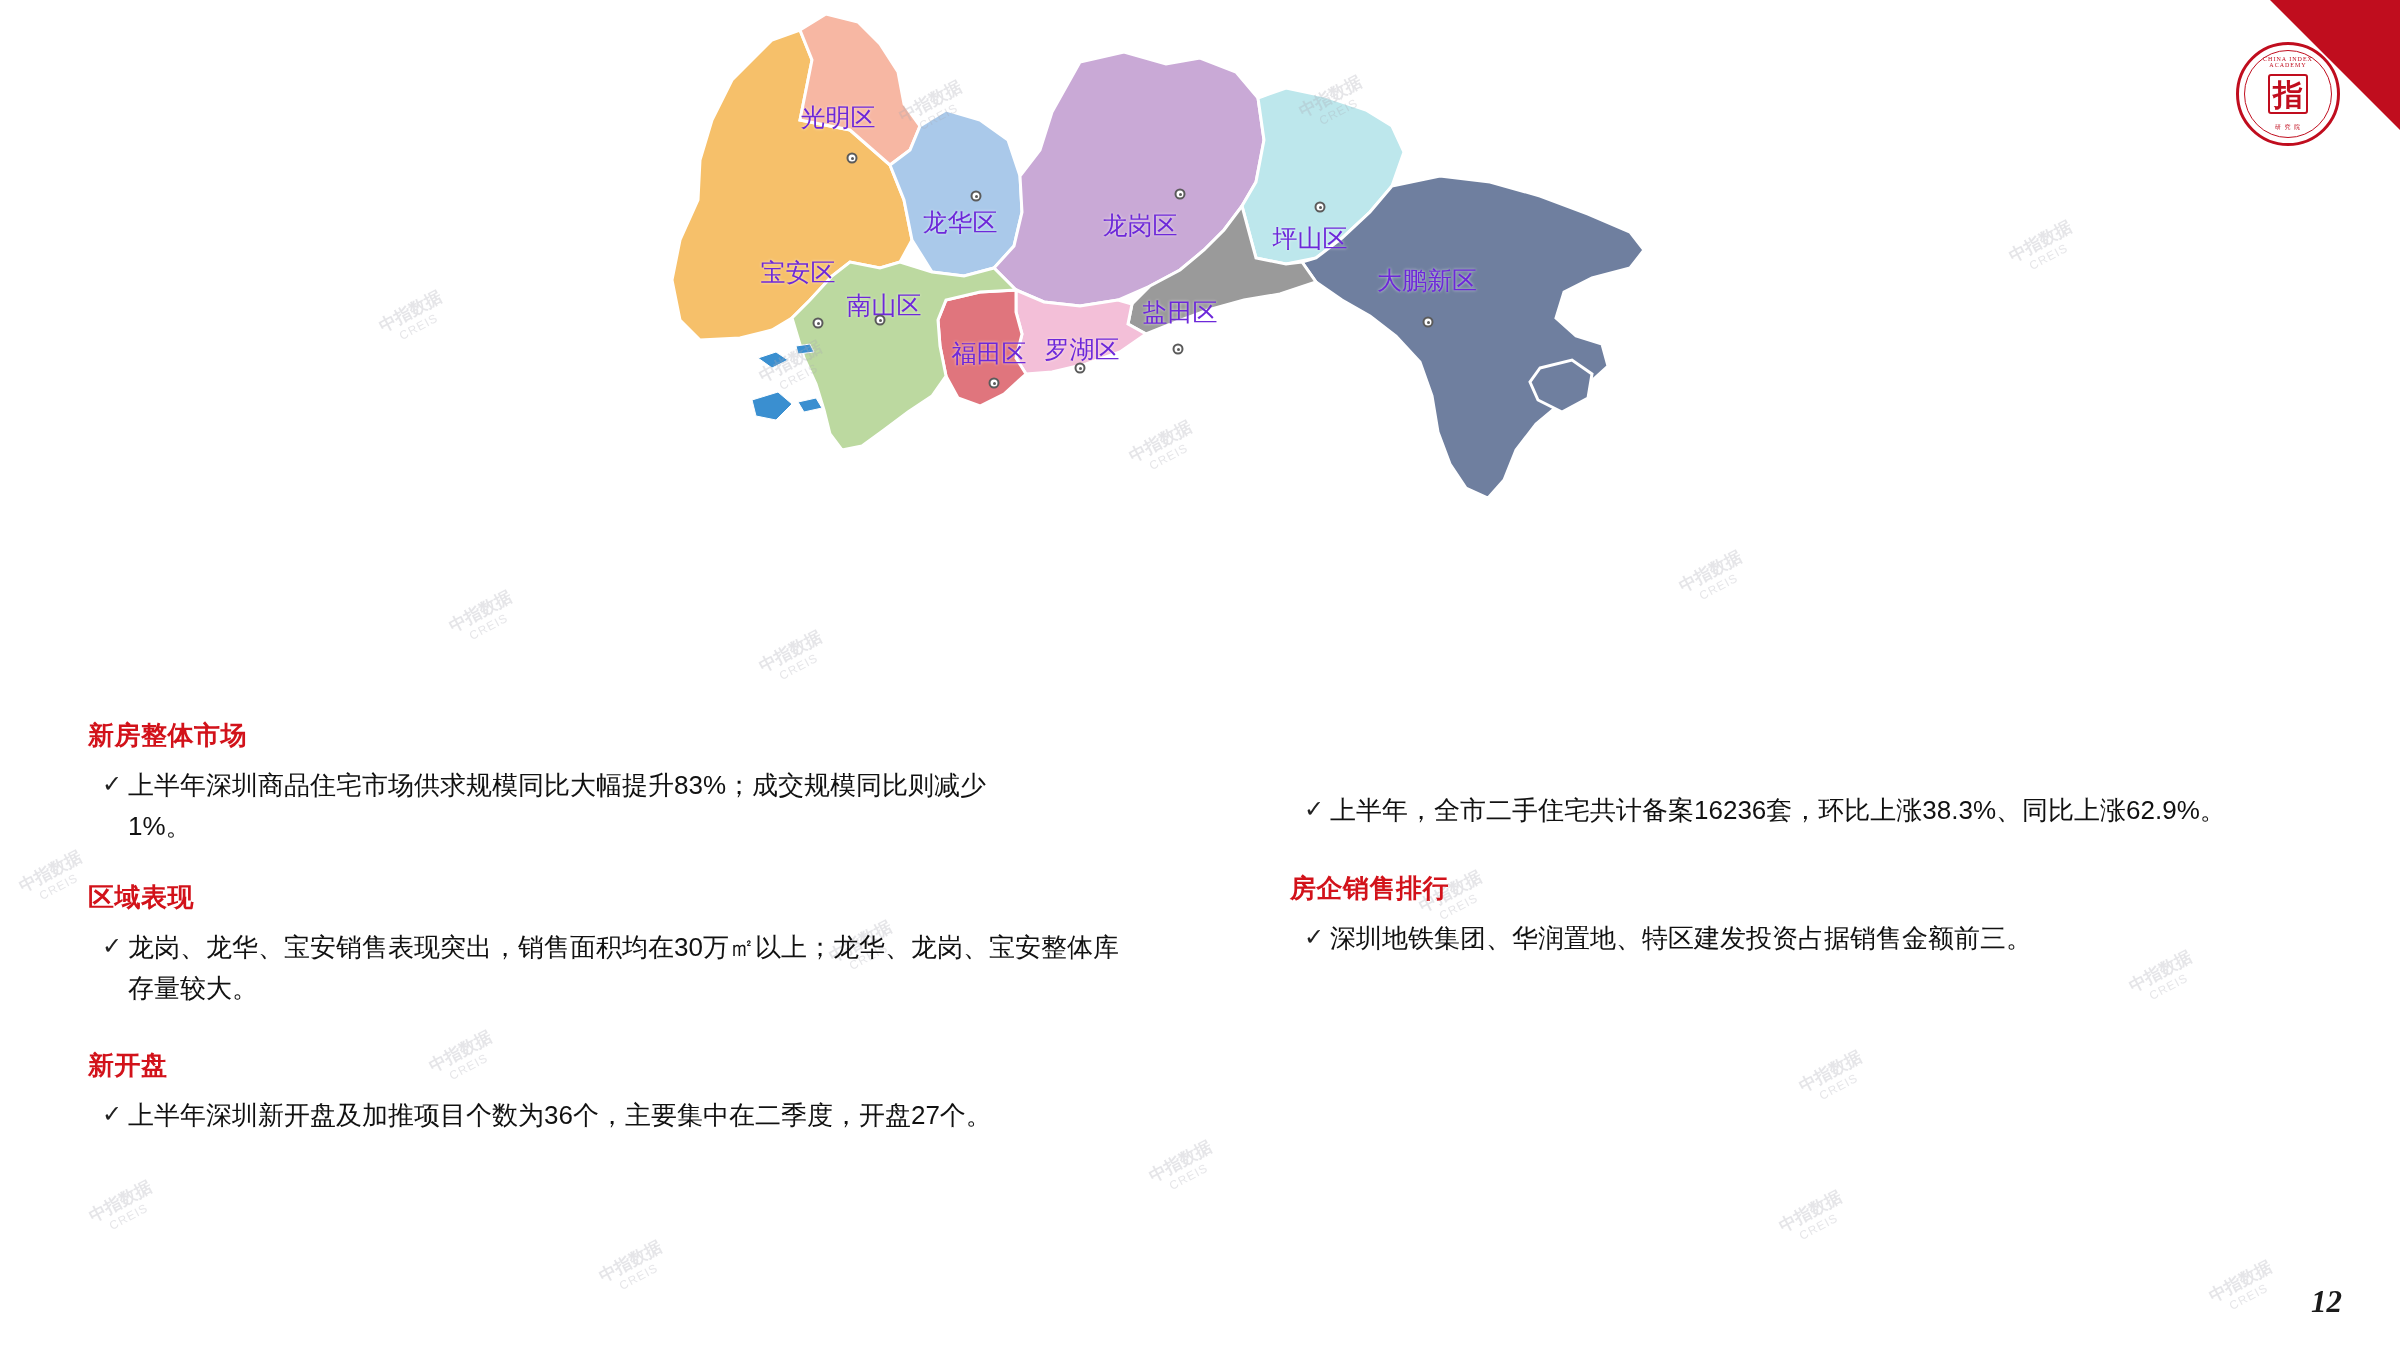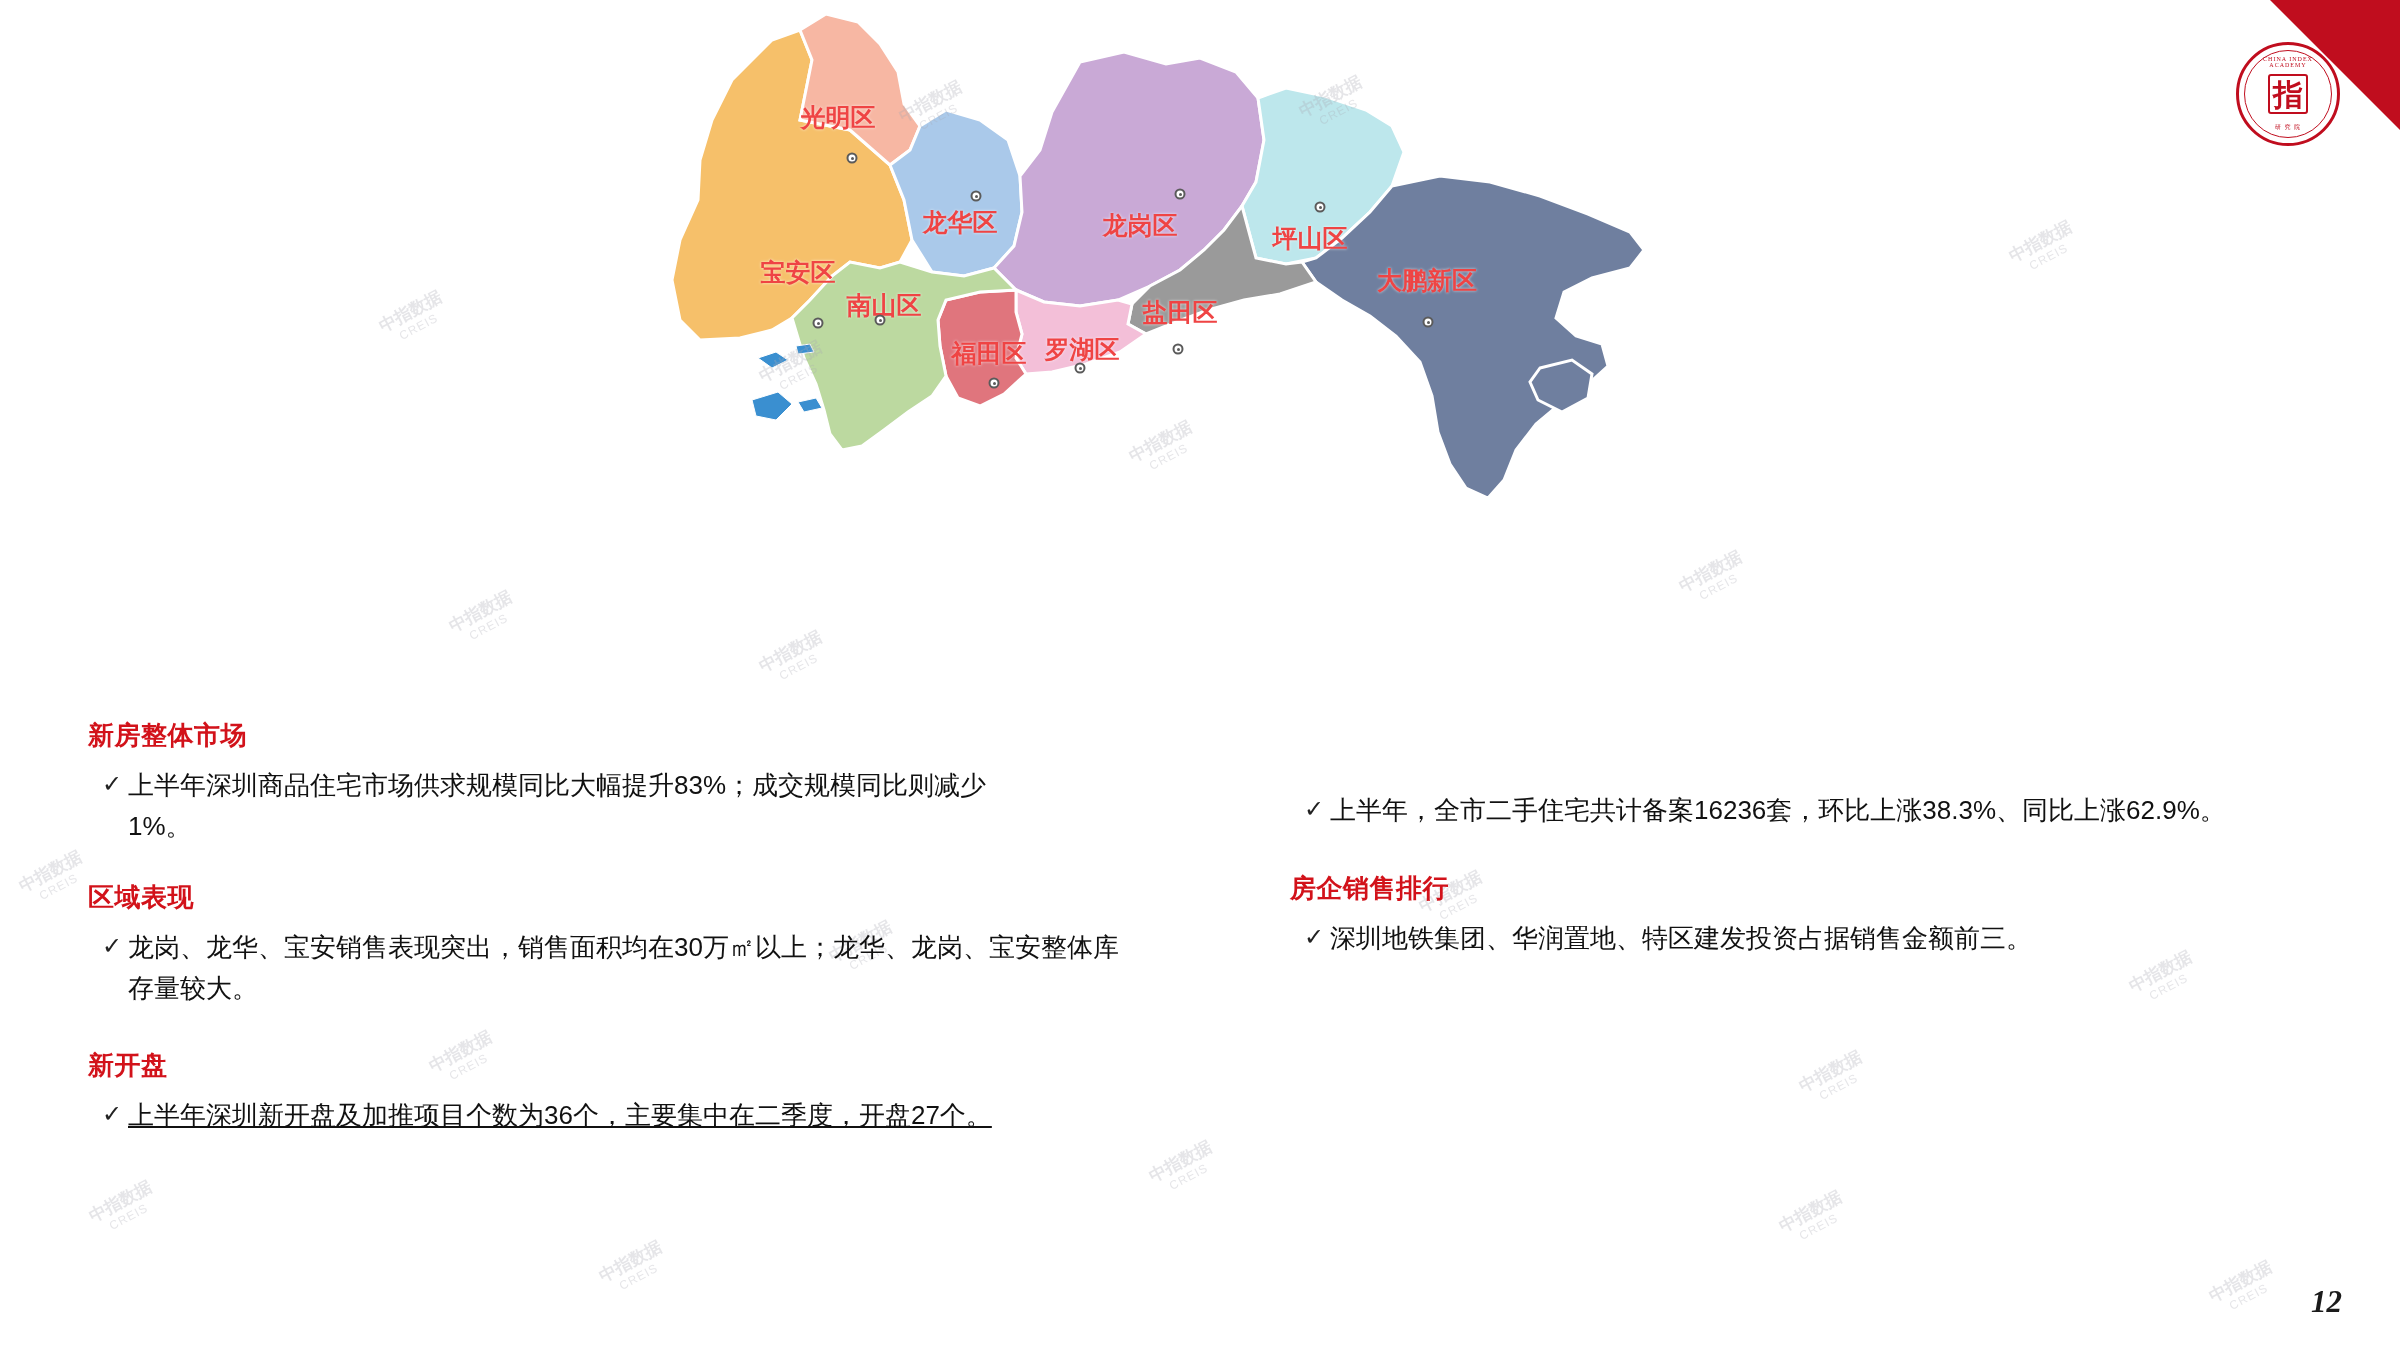--- a/index.html
+++ b/index.html
@@ -108,22 +108,22 @@
     left: 380px;
     top: 0px;
     width: 1520px;
     height: 760px;
   }
   .map-wrap svg { display: block; }
   .district-label {
     position: absolute;
     transform: translate(-50%, -50%);
     font-size: 23px;
-    font-weight: 700;
-    color: #ef4444;
+    font-weight: 400;
+    color: #6d28d9;
     white-space: nowrap;
     text-shadow: 0 0 3px rgba(255,255,255,0.75);
   }
   .district-label.big { font-size: 25px; }
   .dot {
     position: absolute;
     width: 11px;
     height: 11px;
     border-radius: 50%;
     border: 2px solid #5b5b5b;
@@ -306,21 +306,21 @@
 
   <h2 class="sec-title">区域表现</h2>
   <div class="bullet gap-2">
     <span class="chk">✓</span>
     <span class="txt" style="max-width:1010px;">龙岗、龙华、宝安销售表现突出，销售面积均在30万㎡以上；龙华、龙岗、宝安整体库存量较大。</span>
   </div>
 
   <h2 class="sec-title">新开盘</h2>
   <div class="bullet">
     <span class="chk">✓</span>
-    <span class="txt" style="max-width:1010px;text-decoration:underline;">上半年深圳新开盘及加推项目个数为36个，主要集中在二季度，开盘27个。</span>
+    <span class="txt" style="max-width:1010px;">上半年深圳新开盘及加推项目个数为36个，主要集中在二季度，开盘27个。</span>
   </div>
 </div>
 
 <div class="col col-right">
 
   <div class="bullet gap-2">
     <span class="chk">✓</span>
     <span class="txt" style="max-width:960px;">上半年，全市二手住宅共计备案16236套，环比上涨38.3%、同比上涨62.9%。</span>
   </div>
 

